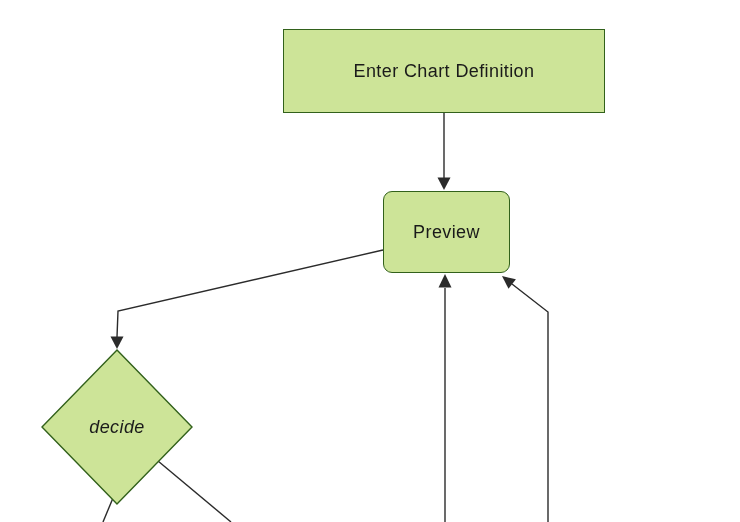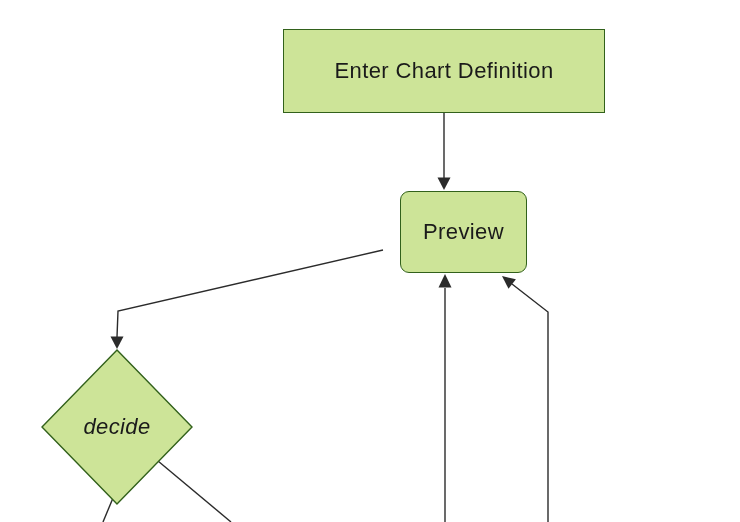--- a/index.html
+++ b/index.html
@@ -50,36 +50,35 @@
     justify-content:center;
   }
   .rect-node{
     left:283px;top:29px;
     width:322px;height:84px;
   }
   .rounded-node{
     left:383px;top:191px;
     width:127px;height:82px;
     border-radius:9px;
-    margin-left:17px;
   }
   .diamond-label-wrap{
     position:absolute;
     left:42px;top:350px;
     width:150px;height:154px;
     display:flex;
     align-items:center;
     justify-content:center;
     background:transparent;
     pointer-events:none;
     font-style:italic;
   }
   .node-label{
     color:var(--text);
-    font-size:22px;
+    font-size:18px;
     letter-spacing:0.4px;
     white-space:nowrap;
     line-height:1;
   }
 </style>
 </head>
 <body>
 
 <div class="canvas">
 

